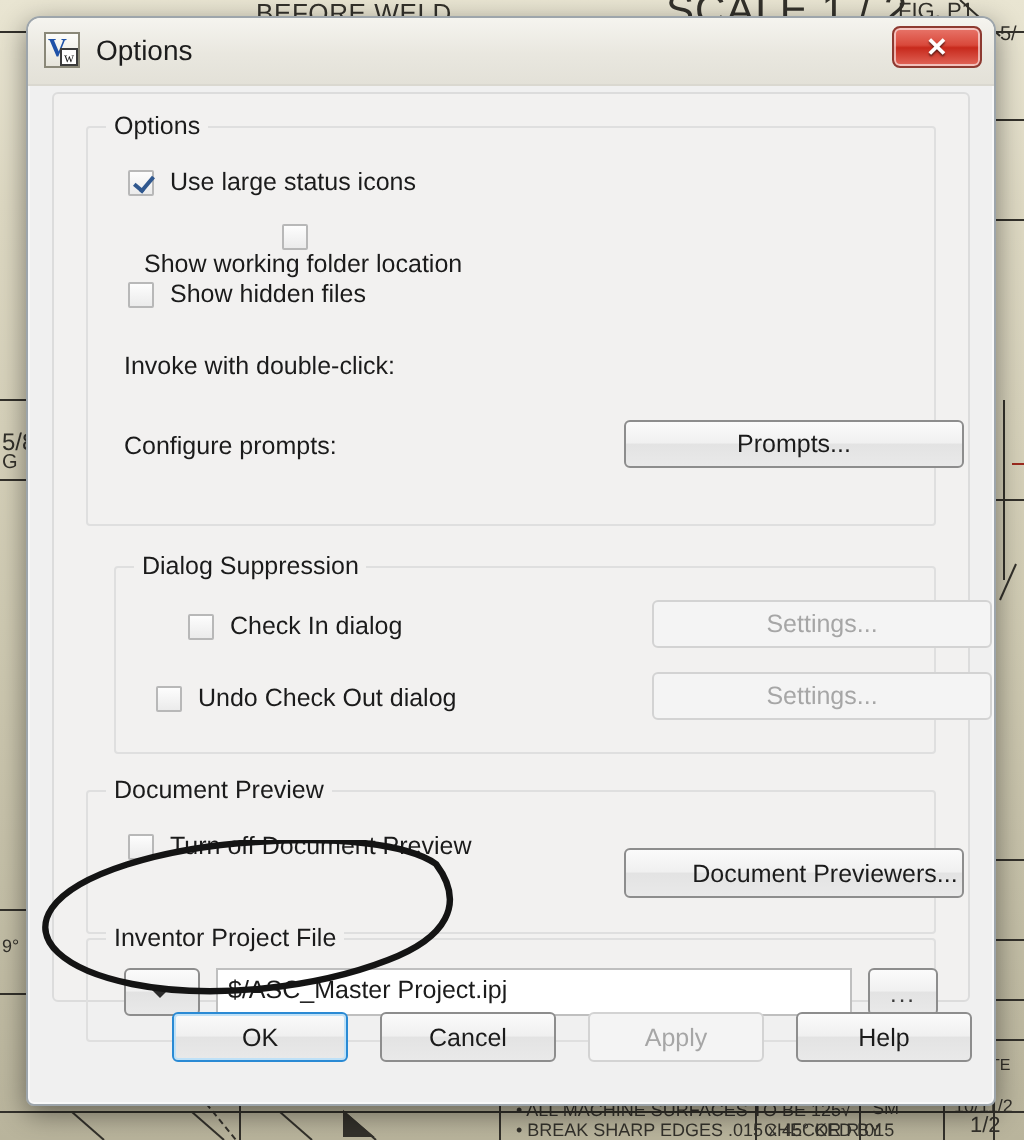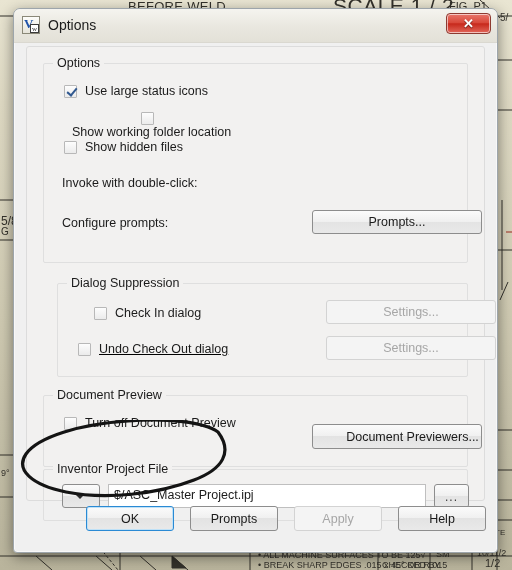--- a/index.html
+++ b/index.html
@@ -340,21 +340,21 @@
 
       <div class="group" style="left:16px; top:236px; right:16px; height:94px;margin-left:14px;">
         <div class="legend">Dialog Suppression</div>
 
         <div class="chk-row" style="left:36px; top:22px;">
           <span class="chk"></span>
           <span class="chk-label">Check In dialog</span>
         </div>
         <div class="btn disabled" style="left:268px; top:16px; width:170px; height:24px;">Settings...</div>
 
-        <div class="chk-row" style="left:20px; top:58px;text-decoration:underline;">
+        <div class="chk-row" style="left:20px; top:58px;">
           <span class="chk"></span>
           <span class="chk-label">Undo Check Out dialog</span>
         </div>
         <div class="btn disabled" style="left:268px; top:52px; width:170px; height:24px;">Settings...</div>
       </div>
 
       <div class="group" style="left:16px; top:348px; right:16px; height:72px;">
         <div class="legend">Document Preview</div>
 
         <div class="chk-row" style="left:20px; top:20px;">
@@ -375,21 +375,21 @@
 
         <div class="btn" style="left:390px; top:14px; width:35px; height:24px;">
           <span class="ellipsis-dots">...</span>
         </div>
       </div>
 
     </div>
 
     <div id="bottom-bar">
       <div class="btn default" style="left:60px;">OK</div>
-      <div class="btn" style="left:164px;">Prompts</div>
+      <div class="btn" style="left:164px;">Cancel</div>
       <div class="btn disabled" style="left:268px;">Apply</div>
       <div class="btn" style="left:372px;">Help</div>
     </div>
 
   </div>
 </div>
 
 <svg id="annotation-ellipse" viewBox="0 0 250 78">
   <path d="M 200,12 C 186,2 150,-2 110,1 C 62,4 20,17 8,34 C -3,50 14,65 48,72 C 88,80 140,74 176,60 C 205,49 215,32 200,12 Z" fill="none" stroke="#141414" stroke-width="3.2" stroke-linecap="round" stroke-linejoin="round"></path>
 </svg>

